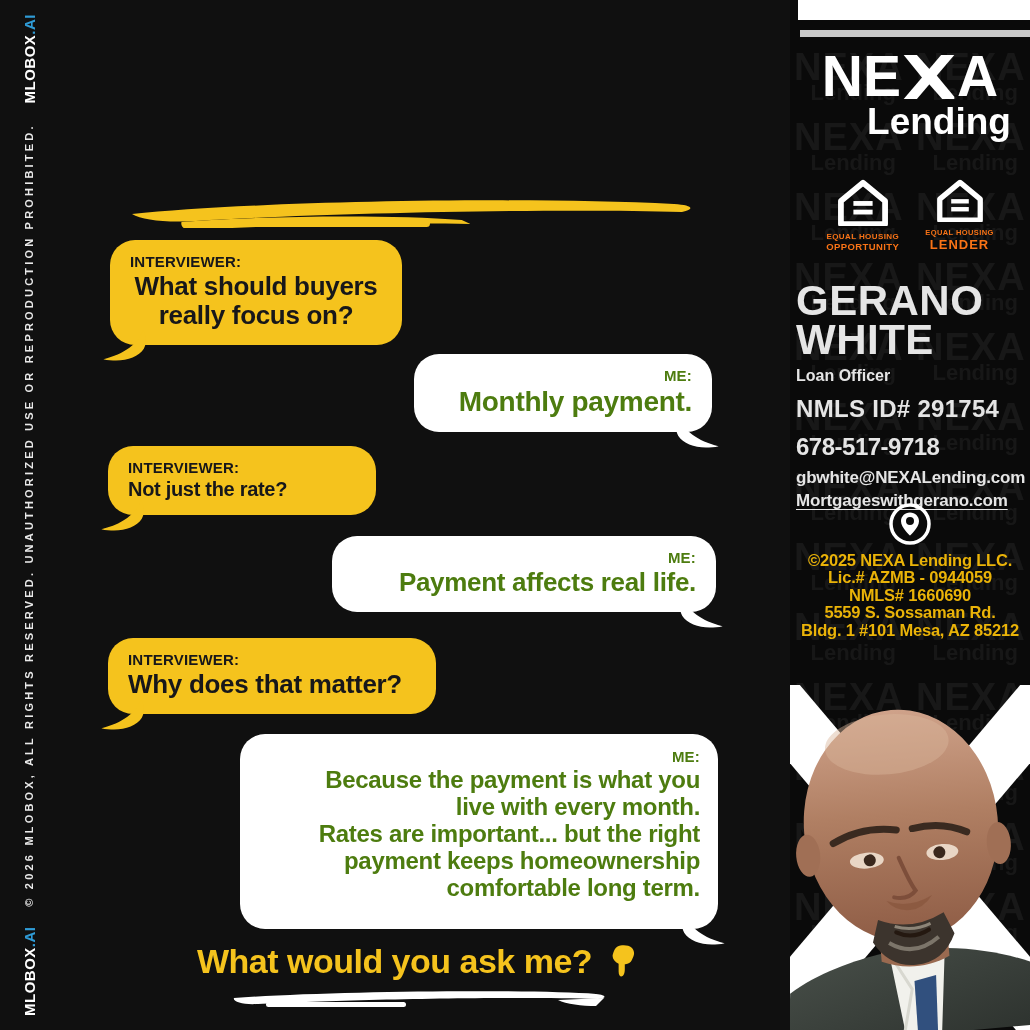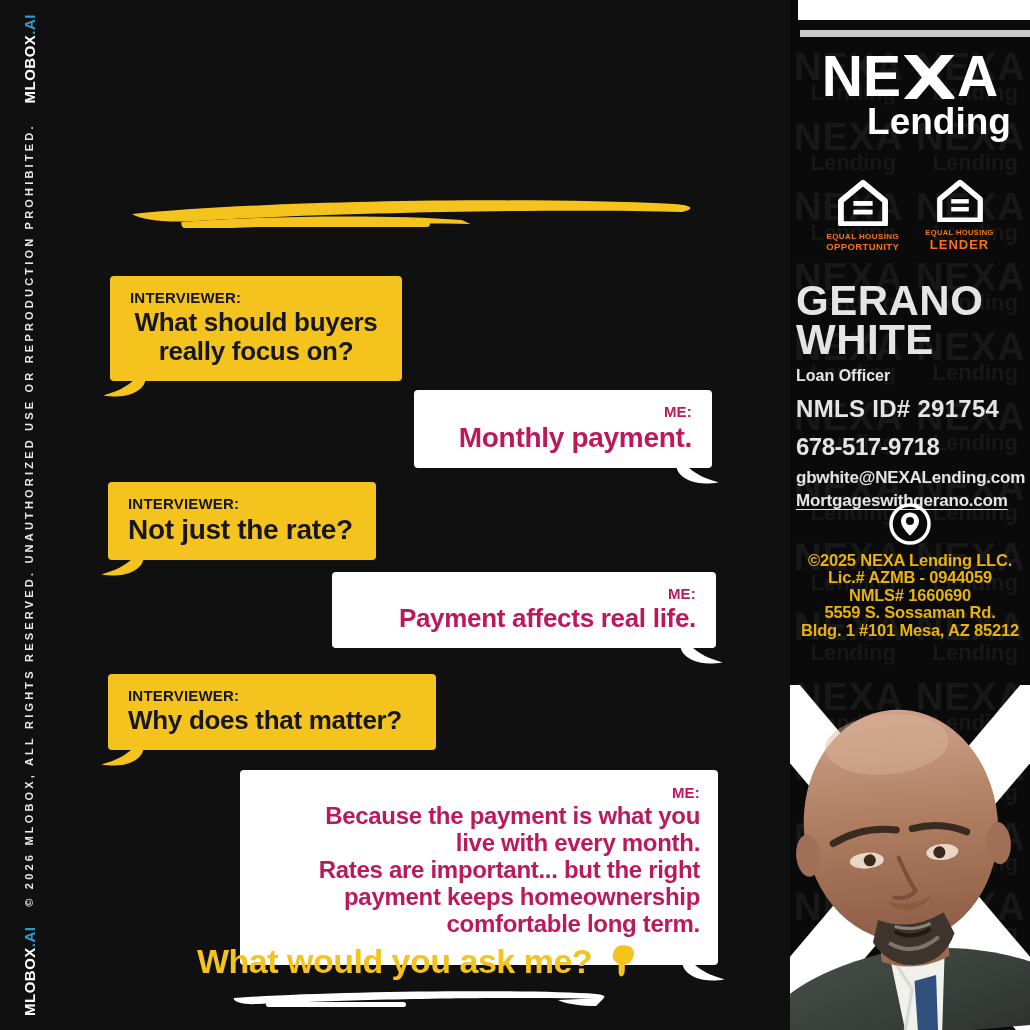--- a/index.html
+++ b/index.html
@@ -18,32 +18,32 @@
   .mlobox .ai { color:#2f9bd6; }
   .rail-copy { color:#e9e9e9; font-size:11px; font-weight:bold; letter-spacing:3.2px; white-space:nowrap; }
 
   
   .main { position:absolute; left:0; top:0; width:788px; height:1030px; }
   .title-wrap { position:absolute; left:48px; right:0; top:18px; text-align:center; line-height:.92; }
   .title-1 { color:#f5c31d; font-size:93px; font-weight:800; letter-spacing:-4px; }
   .title-2 { color:#ffffff; font-size:88px; font-weight:800; letter-spacing:-4px; margin-top:2px; }
   .title-swoosh { position:absolute; left:126px; top:192px; width:574px; height:36px; }
 
-  .bubble { position:absolute; border-radius:4px; padding:13px 20px 15px;margin-top:36px; }
+  .bubble { position:absolute; border-radius:25px; padding:13px 20px 15px; }
   .bubble.yellow { background:#f5c31d; color:#17171a; }
-  .bubble.white  { background:#ffffff; color:#be185d; text-align:right; }
+  .bubble.white  { background:#ffffff; color:#4d7c0f; text-align:right; }
   .speaker { font-size:15px; font-weight:bold; letter-spacing:.2px; margin-bottom:2px; }
   .btext { font-weight:bold; line-height:1.12; letter-spacing:-.3px; white-space:pre-line; }
   .tail { position:absolute; width:46px; height:32px; bottom:-17px; }
   .tail.left  { left:-8px; transform:scaleX(-1); }
   .tail.right { right:-8px; }
 
   .b1 { left:110px; top:240px; width:292px; } .b1 .btext { font-size:26px;text-align:center; }
   .b2 { left:414px; top:354px; width:298px; } .b2 .btext { font-size:28px; }
-  .b3 { left:108px; top:446px; width:268px; } .b3 .btext { font-size:28px; }
+  .b3 { left:108px; top:446px; width:268px; } .b3 .btext { font-size:20px; }
   .b4 { left:332px; top:536px; width:384px; } .b4 .btext { font-size:26px; }
   .b5 { left:108px; top:638px; width:328px; } .b5 .btext { font-size:26px; }
   .b6 { left:240px; top:734px; width:478px; padding:14px 18px 28px; } .b6 .btext { font-size:24px; }
 
   .cta { position:absolute; left:48px; right:0; top:942px; text-align:center;
          color:#f5c31d; font-size:34px; font-weight:bold; letter-spacing:-.5px; }
   .cta svg { vertical-align:-4px; margin-left:8px; }
   .cta-swoosh { position:absolute; left:228px; top:986px; width:388px; height:24px; }
 
   

